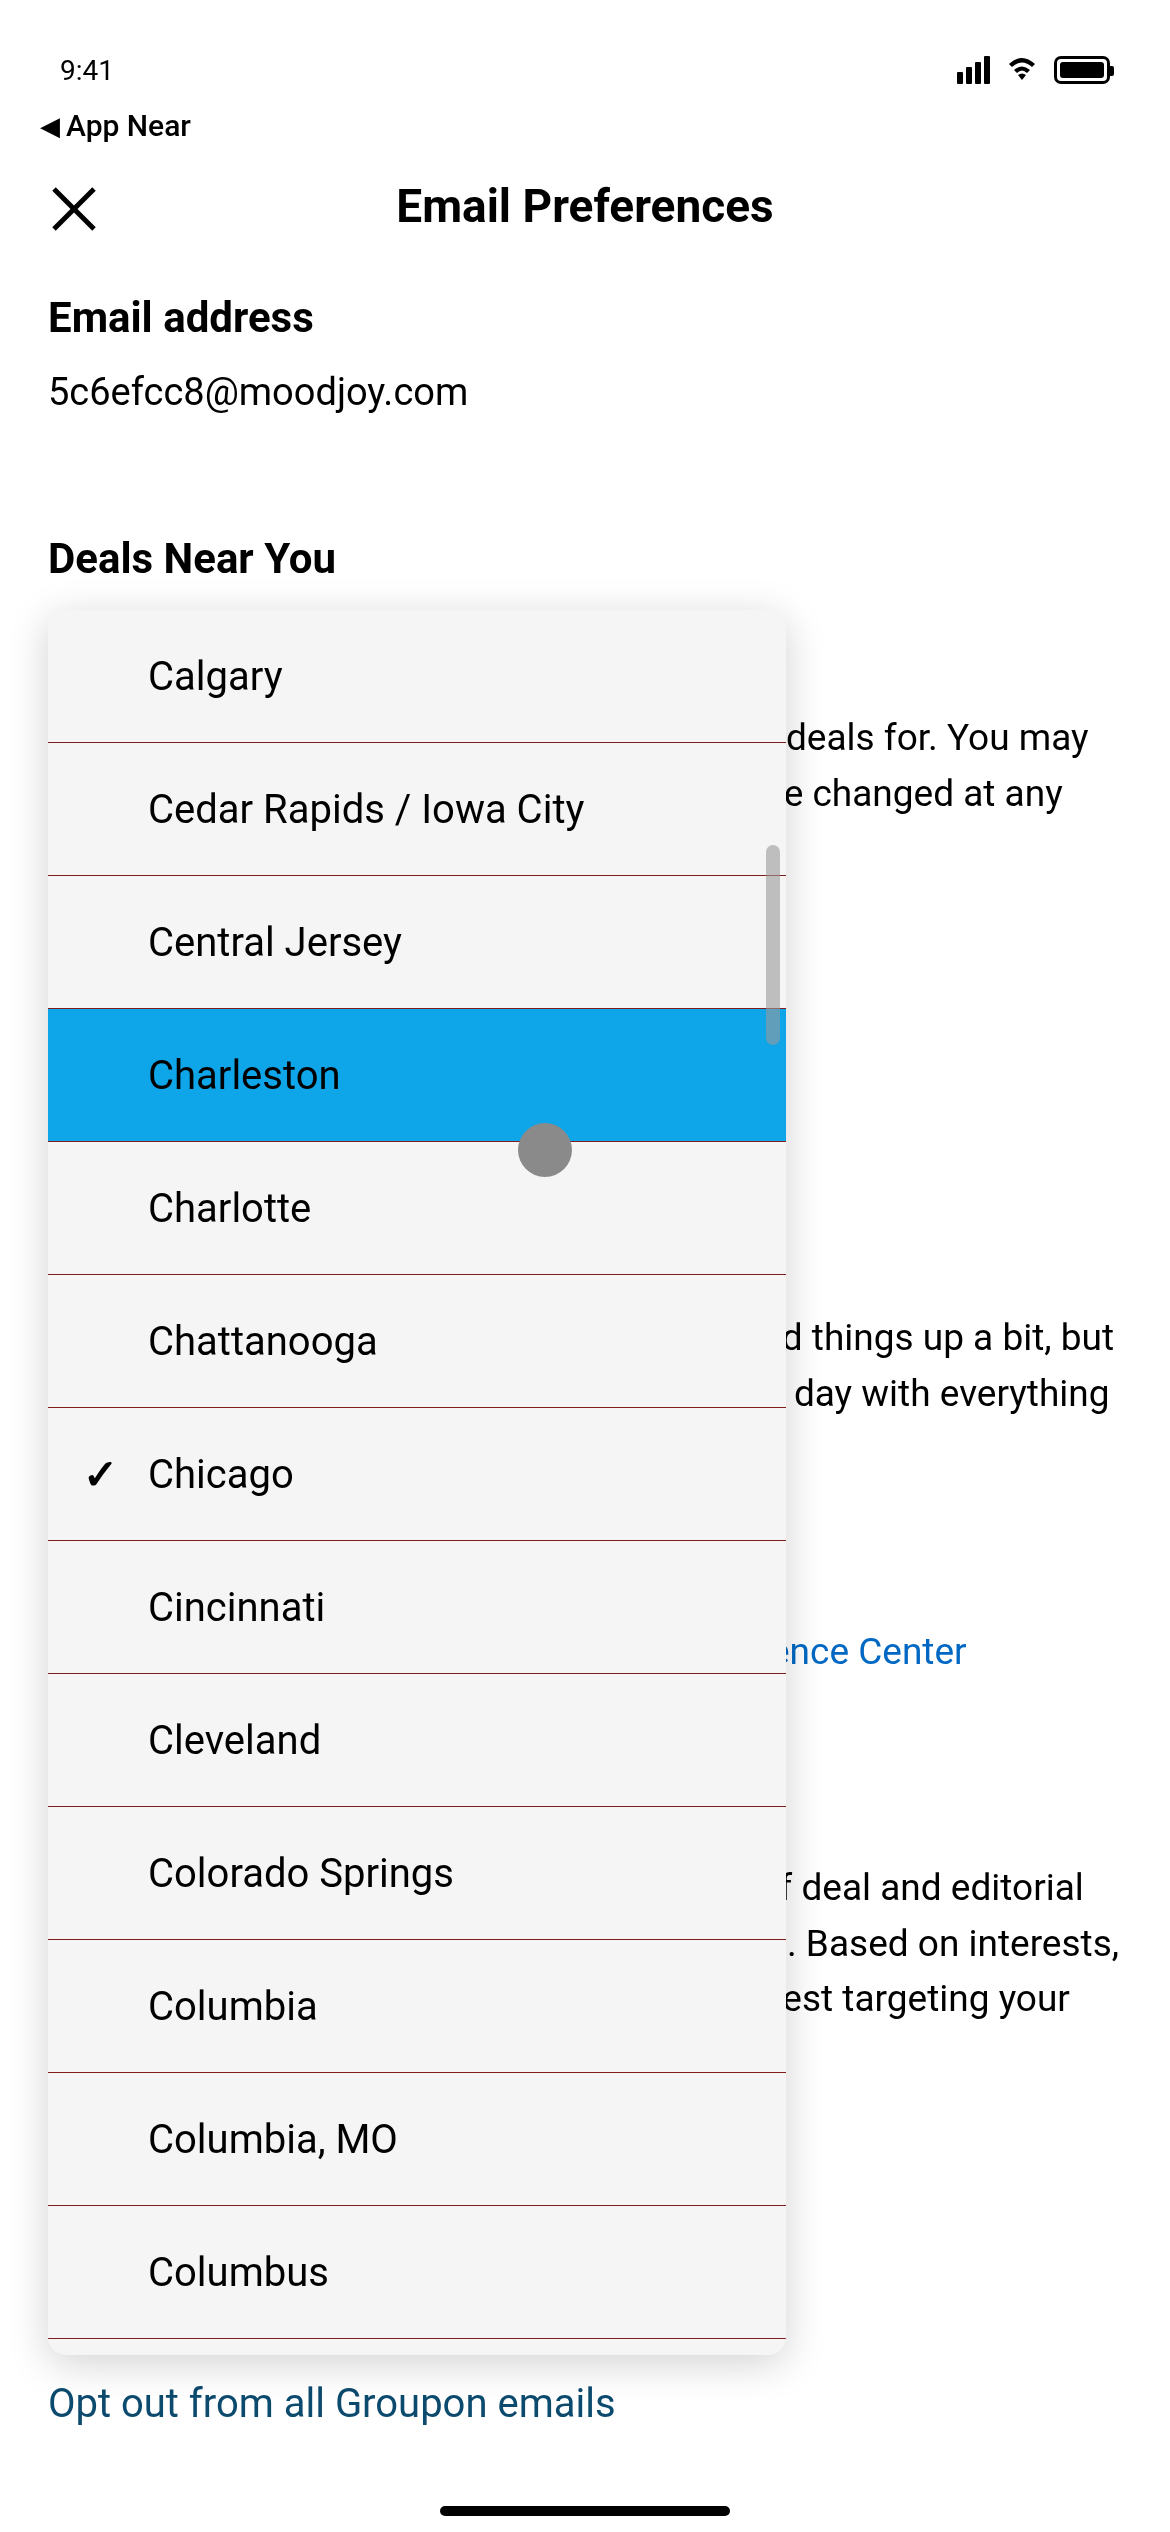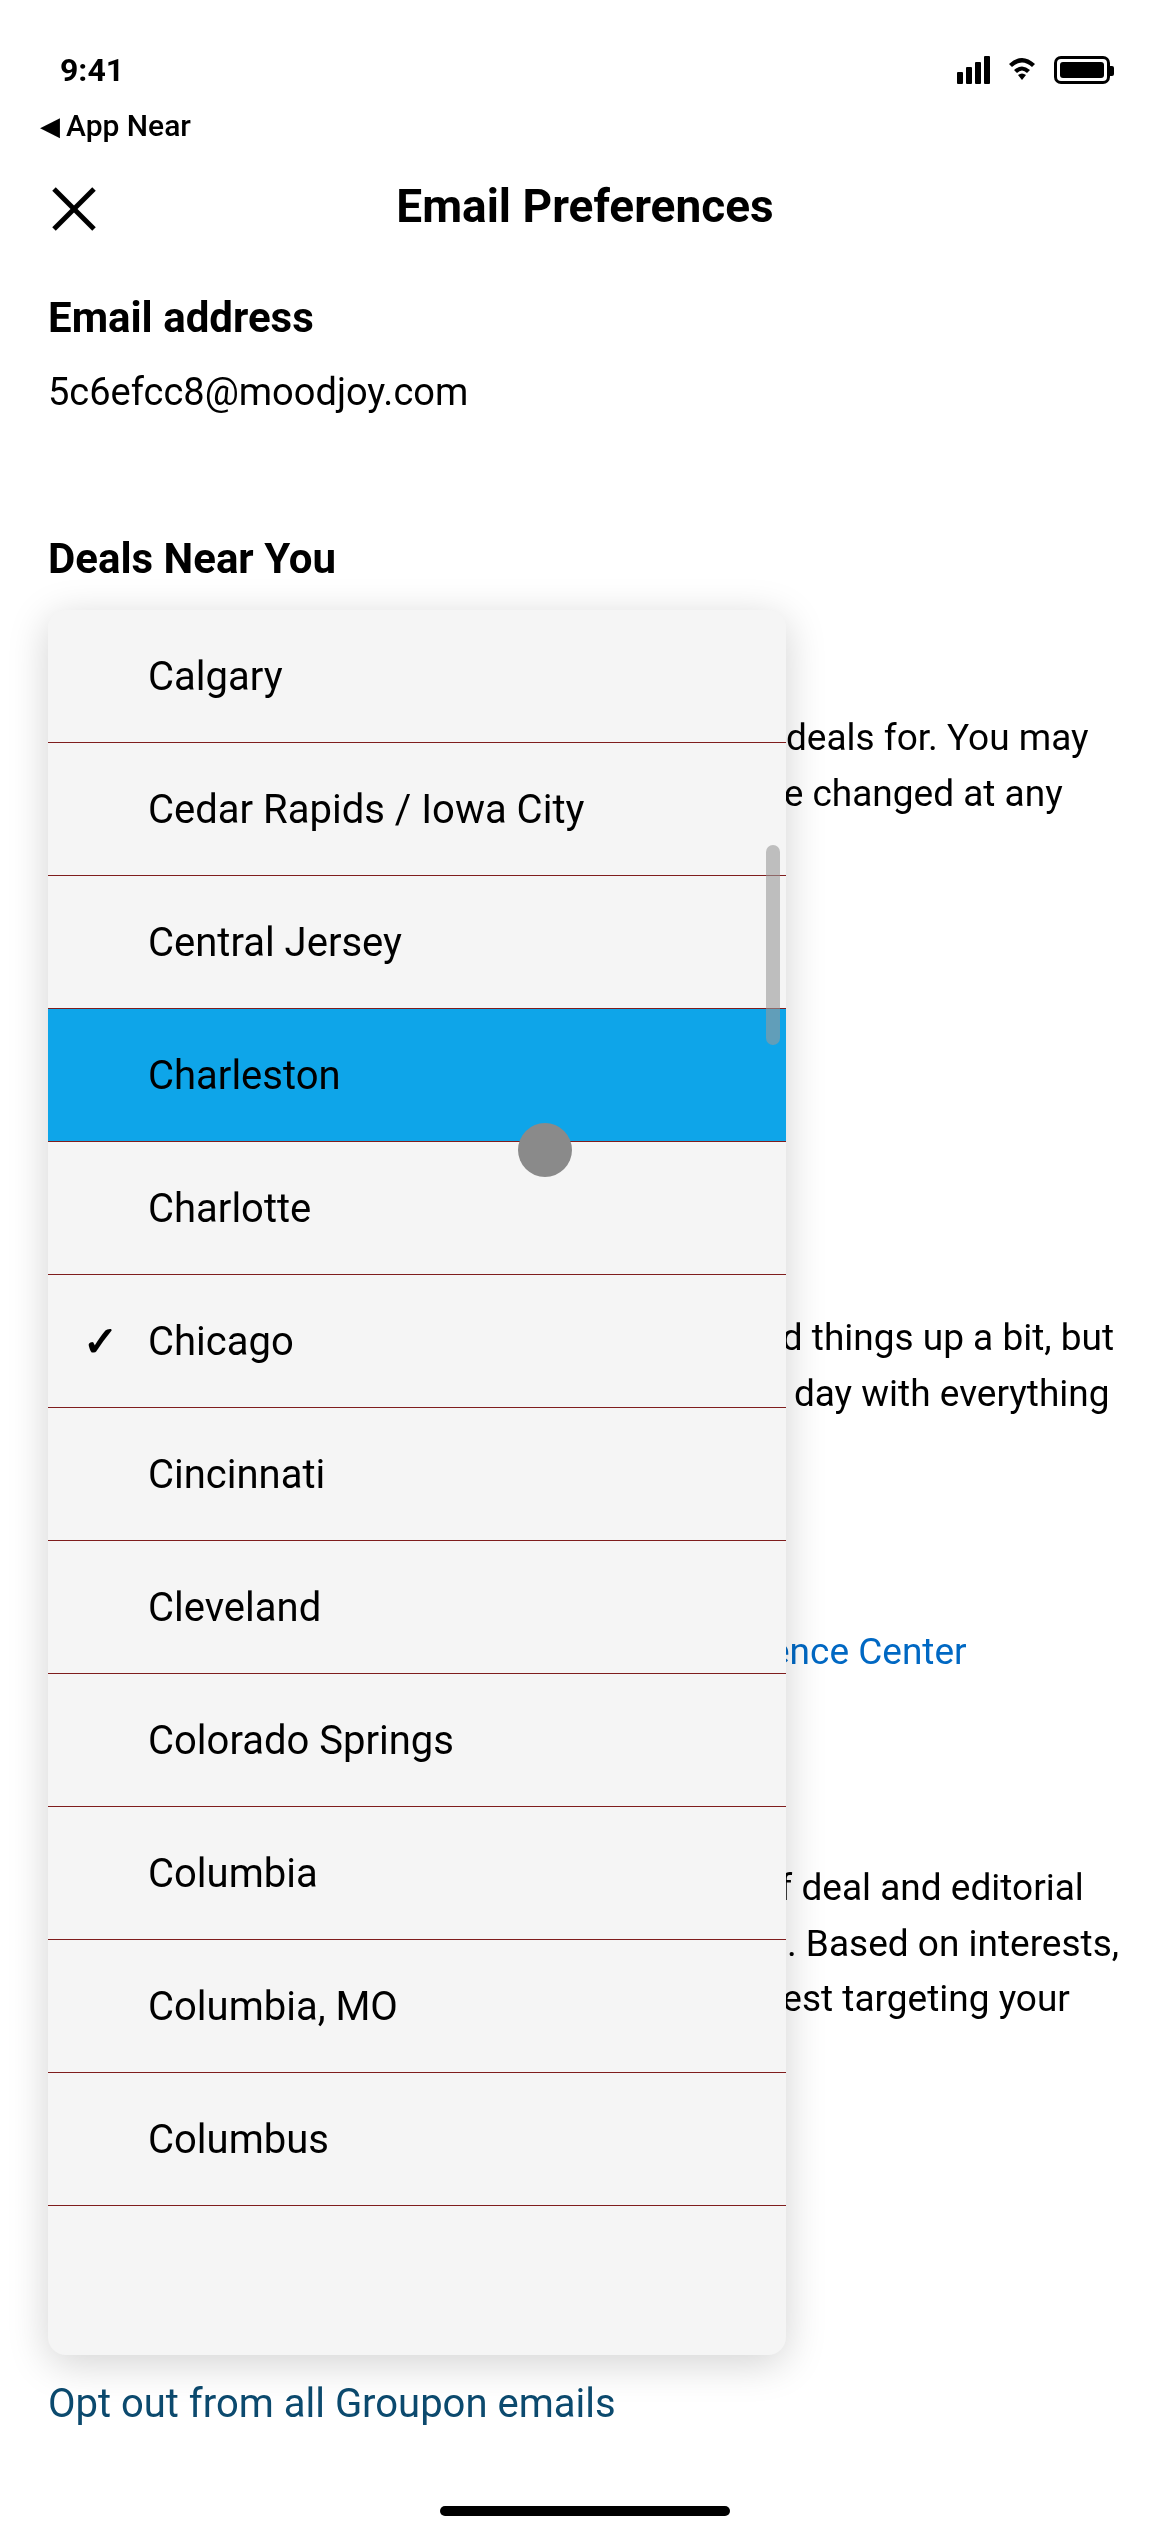--- a/index.html
+++ b/index.html
@@ -17,22 +17,22 @@
       overflow: hidden;
     }
     .status-bar {
       height: 100px;
       display: flex;
       justify-content: space-between;
       align-items: center;
       padding: 40px 60px 0 60px;
     }
     .status-time {
-      font-size: 32px;
-      font-weight: 700;
+      font-size: 28px;
+      font-weight: 400;
     }
     .status-icons {
       display: flex;
       align-items: center;
       gap: 14px;
     }
     .signal-icon {
       display: flex;
       align-items: flex-end;
       gap: 3px;
@@ -287,20 +287,23 @@
       <li class="dropdown-item">
         <span>Central Jersey</span>
       </li>
       <li class="dropdown-item highlighted">
         <span>Charleston</span>
       </li>
       <li class="dropdown-item">
         <span>Charlotte</span>
       </li>
       <li class="dropdown-item">
+        <span>Chattanooga</span>
+      </li>
+      <li class="dropdown-item">
         <span class="checkmark">✓</span>
         <span>Chicago</span>
       </li>
       <li class="dropdown-item">
         <span>Cincinnati</span>
       </li>
       <li class="dropdown-item">
         <span>Cleveland</span>
       </li>
       <li class="dropdown-item">

